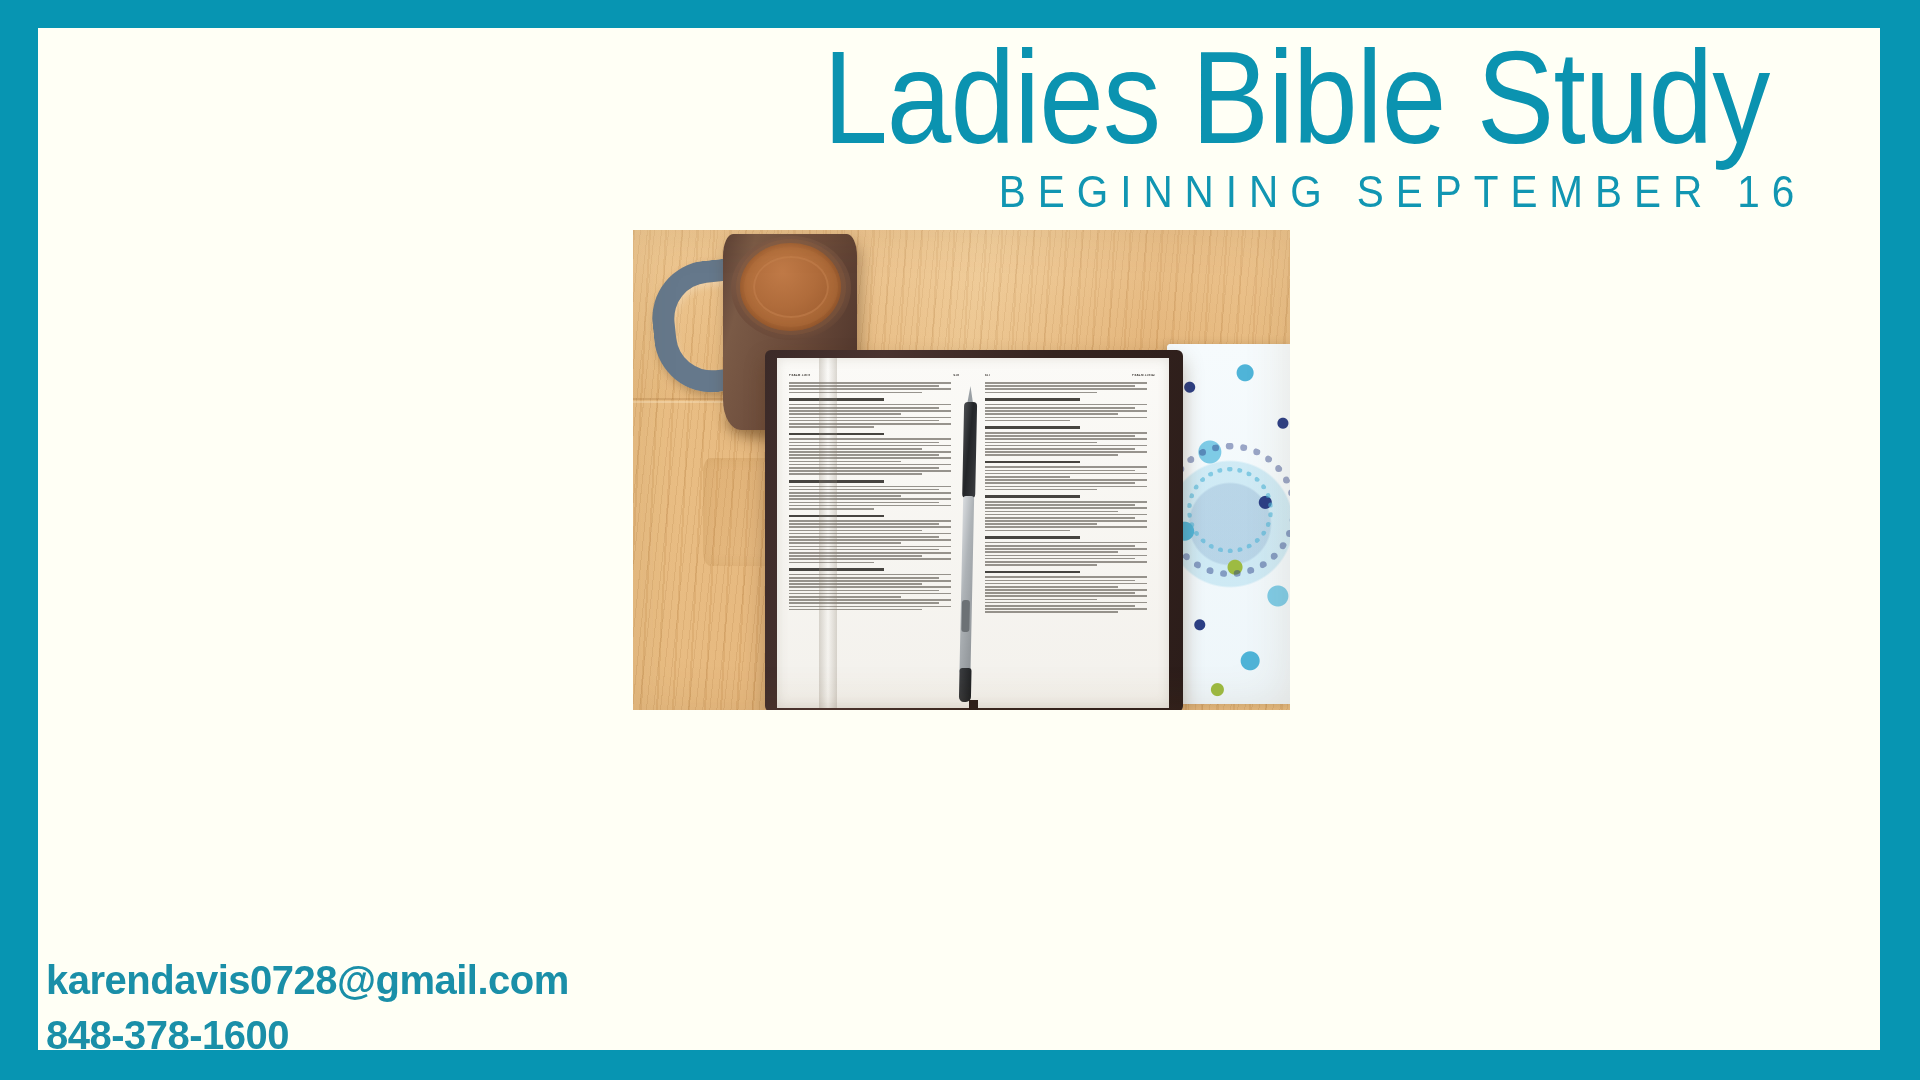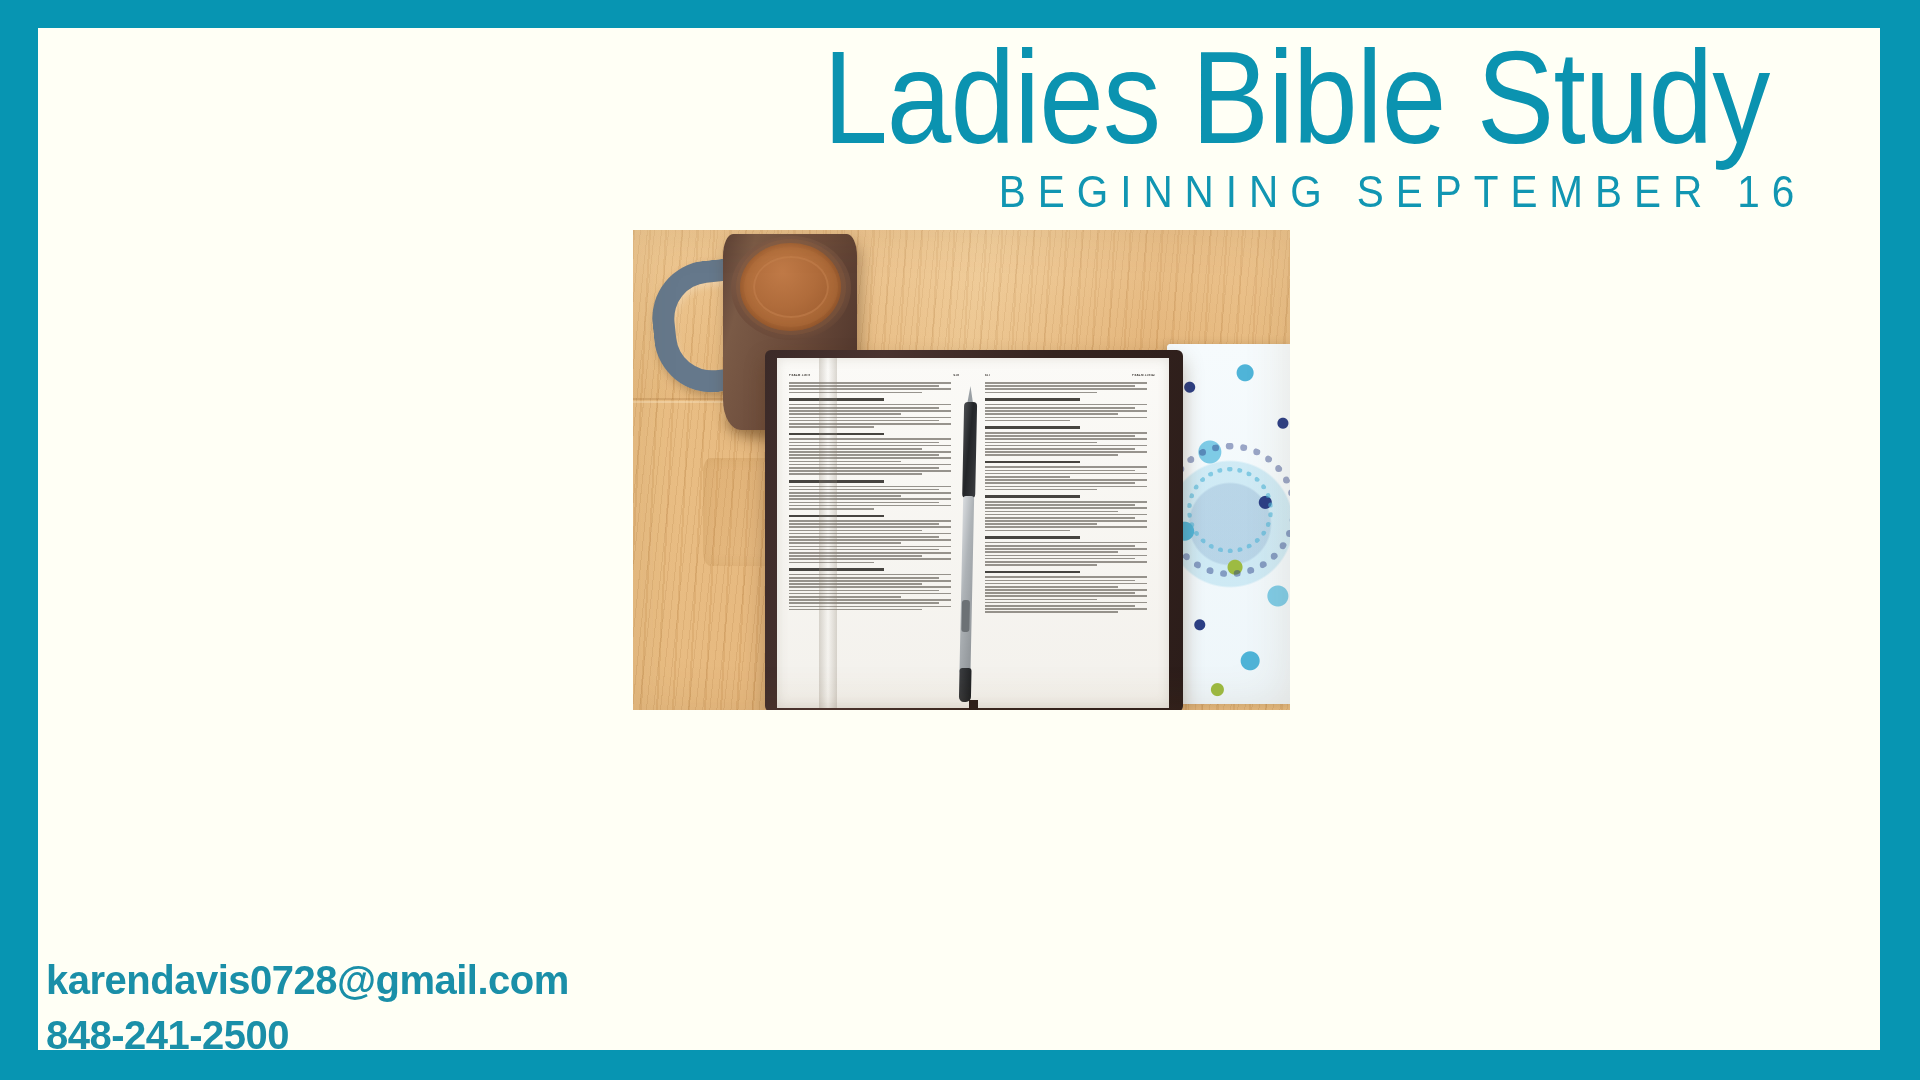--- a/index.html
+++ b/index.html
@@ -574,17 +574,17 @@
         </div>
         <div class="ribbon"></div>
 
         <div class="photo-vignette"></div>
       </div>
     </div>
 
 
     <div class="contact-block">
       <div class="contact-line">karendavis0728@gmail.com</div>
-      <div class="contact-line">848-241-2500</div>
+      <div class="contact-line">848-378-1600</div>
     </div>
 
   </div>
 </div>
 
 </body></html>

